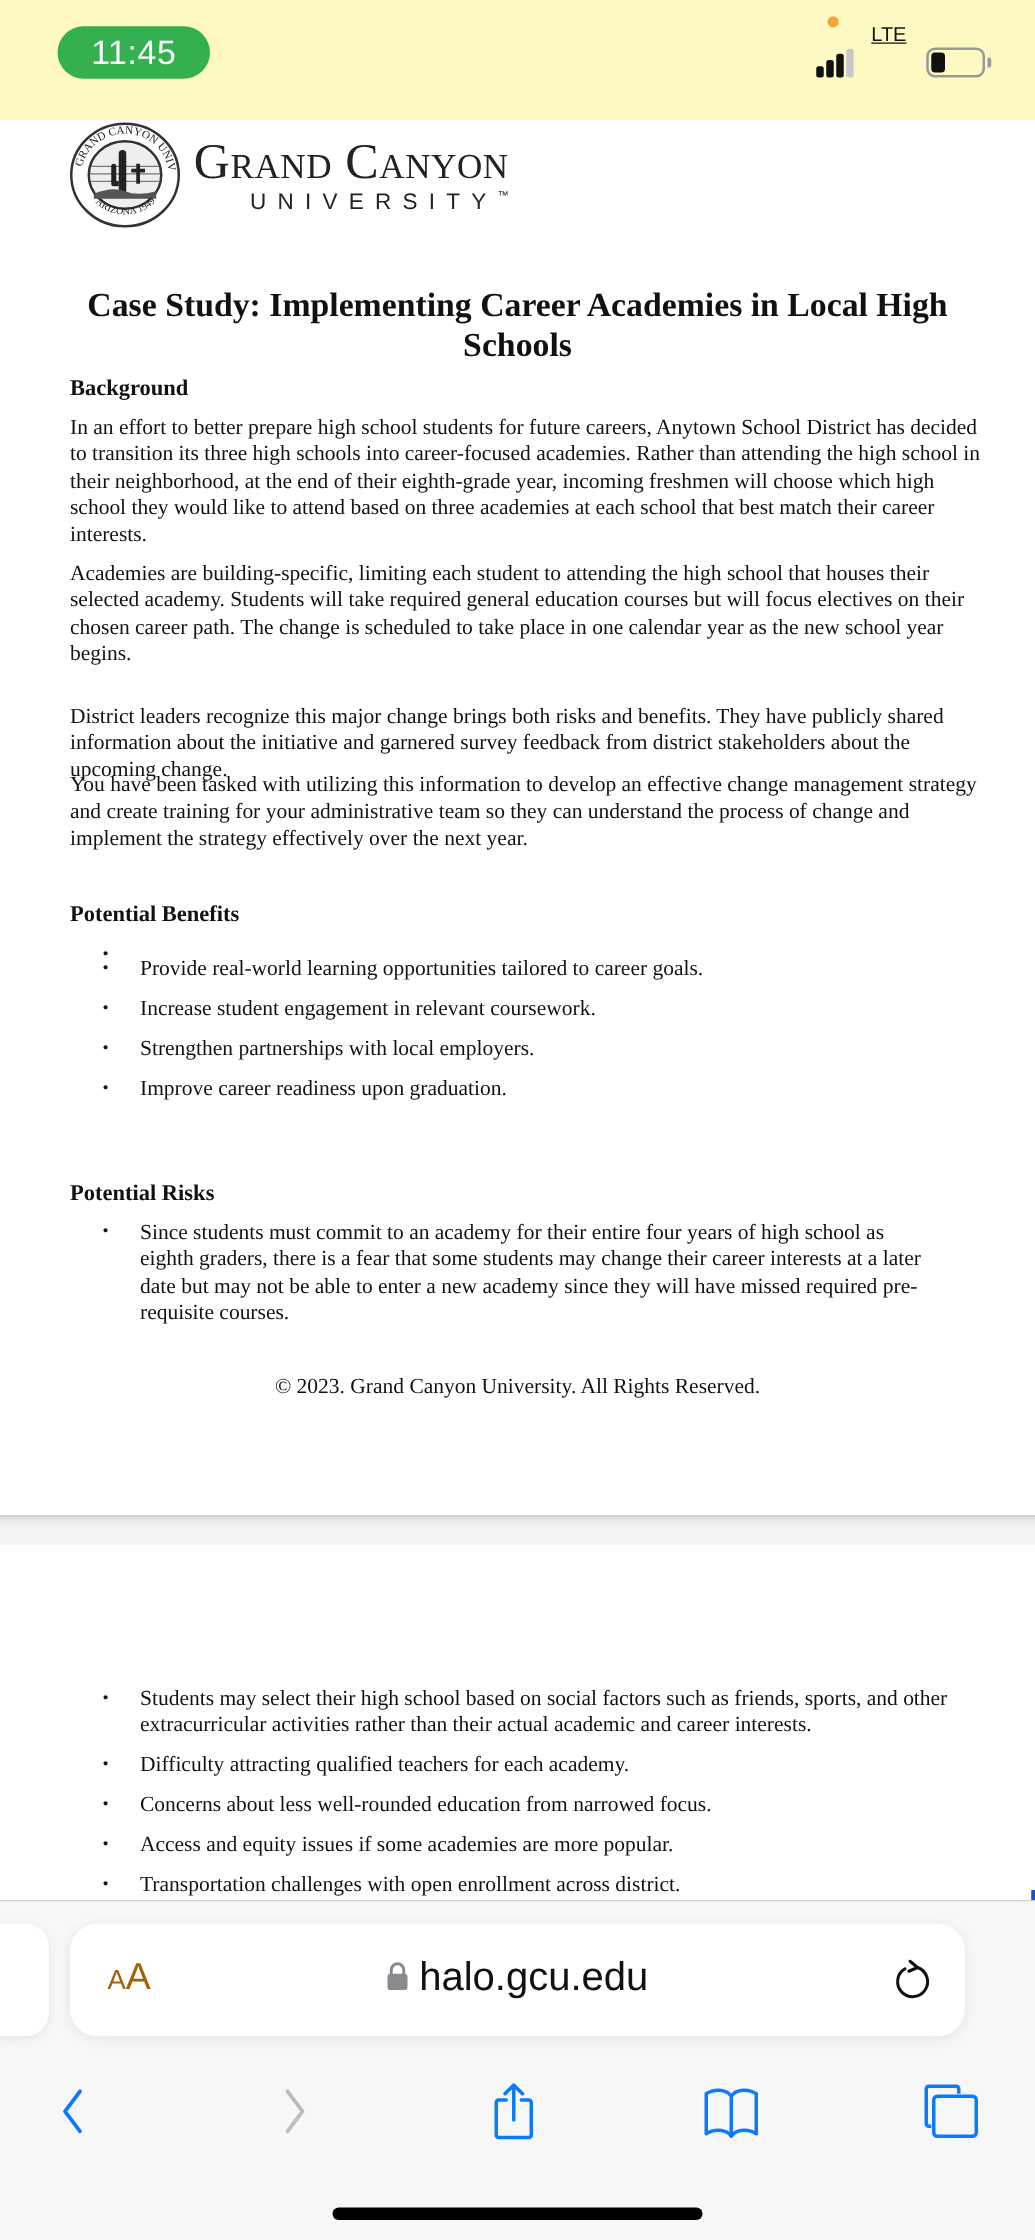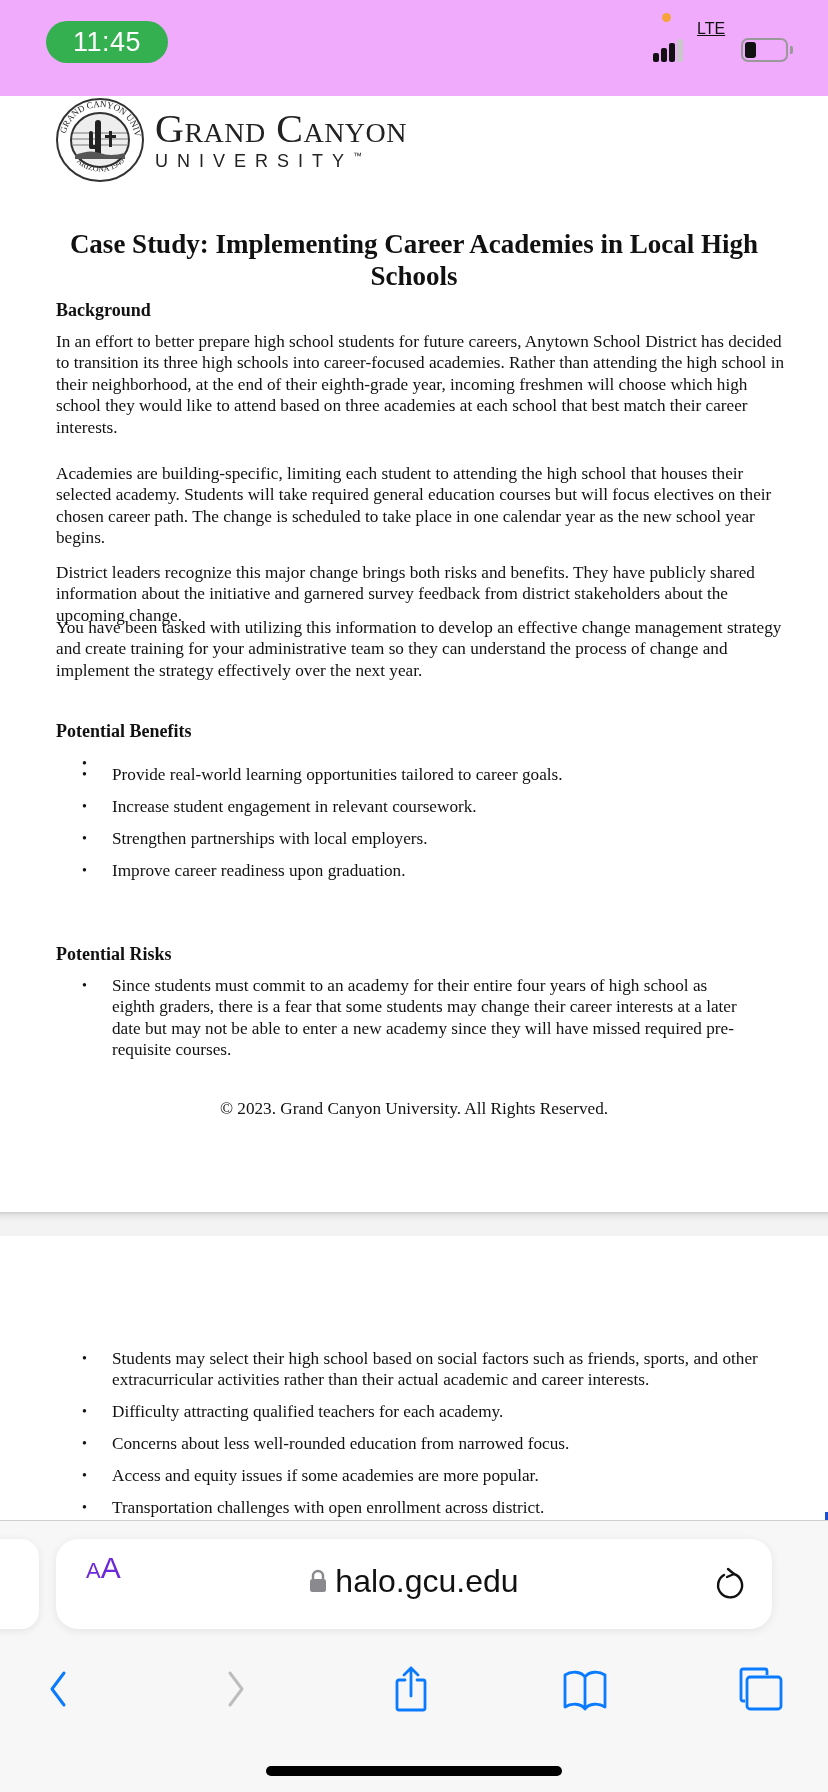--- a/index.html
+++ b/index.html
@@ -1,53 +1,53 @@
 <!DOCTYPE html>
 <html><head>
 <meta charset="utf-8">
 <style>
   * { box-sizing: border-box; margin: 0; padding: 0; }
   html, body { width: 828px; height: 1792px; overflow: hidden; background: #f9f9f9; }
   body { position: relative; font-family: "Liberation Serif", serif; color: #111; }
 
   
-  .status-bar { position: absolute; top: 0; left: 0; width: 828px; height: 96px; background: #f0abfc; }
+  .status-bar { position: absolute; top: 0; left: 0; width: 828px; height: 96px; background: #fef9c3; }
   .time-pill { position: absolute; left: 46px; top: 21px; width: 122px; height: 42px; border-radius: 21px; background: #34b050; color: #fff; font-family: "Liberation Sans", sans-serif; font-size: 27px; display: flex; align-items: center; justify-content: center; letter-spacing: 0.5px; }
   .orange-dot { position: absolute; left: 662px; top: 13px; width: 9px; height: 9px; border-radius: 50%; background: #f5a33a; }
   .signal { position: absolute; left: 653px; top: 40px; width: 34px; height: 22px; }
   .signal span { position: absolute; bottom: 0; width: 6px; border-radius: 2px; background: #111; }
   .lte { position: absolute; left: 697px; top: 20px; font-family: "Liberation Sans", sans-serif; font-size: 16px; color: #111; text-decoration: underline; }
   .battery { position: absolute; left: 741px; top: 38px; width: 47px; height: 24px; border: 2px solid #999; border-radius: 7px; }
   .battery-fill { position: absolute; left: 2px; top: 2px; width: 11px; height: 16px; background: #111; border-radius: 3px; }
   .battery-tip { position: absolute; left: 790px; top: 46px; width: 3px; height: 8px; background: #999; border-radius: 0 2px 2px 0; }
 
   
   .page { position: absolute; top: 96px; left: 0; width: 828px; height: 1116px; background: #fff; }
   .page2 { position: absolute; top: 1236px; left: 0; width: 828px; height: 290px; background: #fff; }
   .page-gap { position: absolute; top: 1212px; left: 0; width: 828px; height: 24px; background: linear-gradient(#cfcfcf 0px, #e8e8e8 4px, #f3f3f3 10px, #f3f3f3 24px); }
 
   .logo { position: absolute; left: 55px; top: 97px; display: flex; align-items: center; }
   .seal { width: 90px; height: 86px; }
-  .wordmark { margin-left: 10px; text-align: left; }
+  .wordmark { margin-left: 10px; text-align: right; }
   .wordmark-main { font-family: "Liberation Serif", serif; font-size: 40px; color: #222; font-variant: small-caps; letter-spacing: 0.5px; line-height: 40px; }
   .wordmark-sub { font-family: "Liberation Sans", sans-serif; font-size: 18px; letter-spacing: 9px; color: #222; margin-top: 2px; }
 
   .doc-title { position: absolute; left: 50px; top: 228px; width: 728px; text-align: center; font-weight: bold; font-size: 27px; line-height: 32px; }
   .h-bold { position: absolute; left: 56px; font-weight: bold; font-size: 18px; }
   .para { position: absolute; left: 56px; width: 730px; font-size: 17.2px; line-height: 21.4px; }
   .bullets { position: absolute; left: 56px; width: 730px; list-style: none; }
   .bullets li { position: relative; padding-left: 56px; font-size: 17.2px; line-height: 21.4px; margin-bottom: 10.6px; }
   .bullets li .dot { position: absolute; left: 26px; top: 0; font-size: 14px; }
   .copyright { position: absolute; left: 0; width: 828px; top: 1099px; text-align: center; font-size: 17.2px; }
 
   
   .bottom-chrome { position: absolute; left: 0; top: 1520px; width: 828px; height: 272px; background: #f7f7f7; border-top: 1px solid #d0d0d0; }
   .tab-peek { position: absolute; left: -20px; top: 18px; width: 59px; height: 90px; background: #fff; border-radius: 18px; box-shadow: 0 2px 8px rgba(0,0,0,0.08); }
   .url-bar { position: absolute; left: 56px; top: 18px; width: 716px; height: 90px; background: #fff; border-radius: 22px; box-shadow: 0 2px 10px rgba(0,0,0,0.08); }
-  .aa { position: absolute; left: 30px; top: 12px; font-family: "Liberation Sans", sans-serif; color: #6d28d9; }
+  .aa { position: absolute; left: 30px; top: 26px; font-family: "Liberation Sans", sans-serif; color: #a16207; }
   .aa .small { font-size: 22px; }
   .aa .big { font-size: 30px; }
   .url-center { position: absolute; left: 0; width: 716px; top: 24px; text-align: center; font-family: Liberation Sans, sans-serif; font-size: 32px; color: #111; }
   .lock { display: inline-block; vertical-align: middle; margin-right: 8px; position: relative; top: -3px; }
   .reload { position: absolute; right: 26px; top: 28px; }
   .toolbar { position: absolute; top: 138px; left: 0; width: 828px; height: 60px; }
   .tb-btn { position: absolute; top: 0; height: 60px; display: flex; align-items: center; justify-content: center; }
   .home-indicator { position: absolute; left: 266px; top: 1766px; width: 296px; height: 10px; border-radius: 5px; background: #000; }
   .blue-edge { position: absolute; left: 825px; top: 1512px; width: 3px; height: 10px; background: #1a4fd6; }
 </style>
@@ -92,21 +92,21 @@
   <div class="wordmark">
     <div class="wordmark-main">Grand Canyon</div>
     <div class="wordmark-sub"><span>UNIVERSITY</span><span style="font-size:9px;vertical-align:top;letter-spacing:0">™</span></div>
   </div>
 </div>
 
 <h1 class="doc-title">Case Study: Implementing Career Academies in Local High Schools</h1>
 
 <div class="h-bold" style="top:300px;">Background</div>
 <p class="para" style="top:331px;">In an effort to better prepare high school students for future careers, Anytown School District has decided to transition its three high schools into career-focused academies. Rather than attending the high school in their neighborhood, at the end of their eighth-grade year, incoming freshmen will choose which high school they would like to attend based on three academies at each school that best match their career interests.</p>
-<p class="para" style="top:448px;margin-top:15px;">Academies are building-specific, limiting each student to attending the high school that houses their selected academy. Students will take required general education courses but will focus electives on their chosen career path. The change is scheduled to take place in one calendar year as the new school year begins.</p>
+<p class="para" style="top:448px;">Academies are building-specific, limiting each student to attending the high school that houses their selected academy. Students will take required general education courses but will focus electives on their chosen career path. The change is scheduled to take place in one calendar year as the new school year begins.</p>
 <p class="para" style="top:533px;margin-top:29px;">District leaders recognize this major change brings both risks and benefits. They have publicly shared information about the initiative and garnered survey feedback from district stakeholders about the upcoming change.</p>
 <p class="para" style="top:617px;">You have been tasked with utilizing this information to develop an effective change management strategy and create training for your administrative team so they can understand the process of change and implement the strategy effectively over the next year.</p>
 
 <div class="h-bold" style="top:721px;">Potential Benefits</div>
 <ul class="bullets" style="top:753px;">
   <li><span class="dot">•</span></li>
   <li><span class="dot">•</span><span>Provide real-world learning opportunities tailored to career goals.</span></li>
   <li><span class="dot">•</span><span>Increase student engagement in relevant coursework.</span></li>
   <li><span class="dot">•</span><span>Strengthen partnerships with local employers.</span></li>
   <li><span class="dot">•</span><span>Improve career readiness upon graduation.</span></li>

